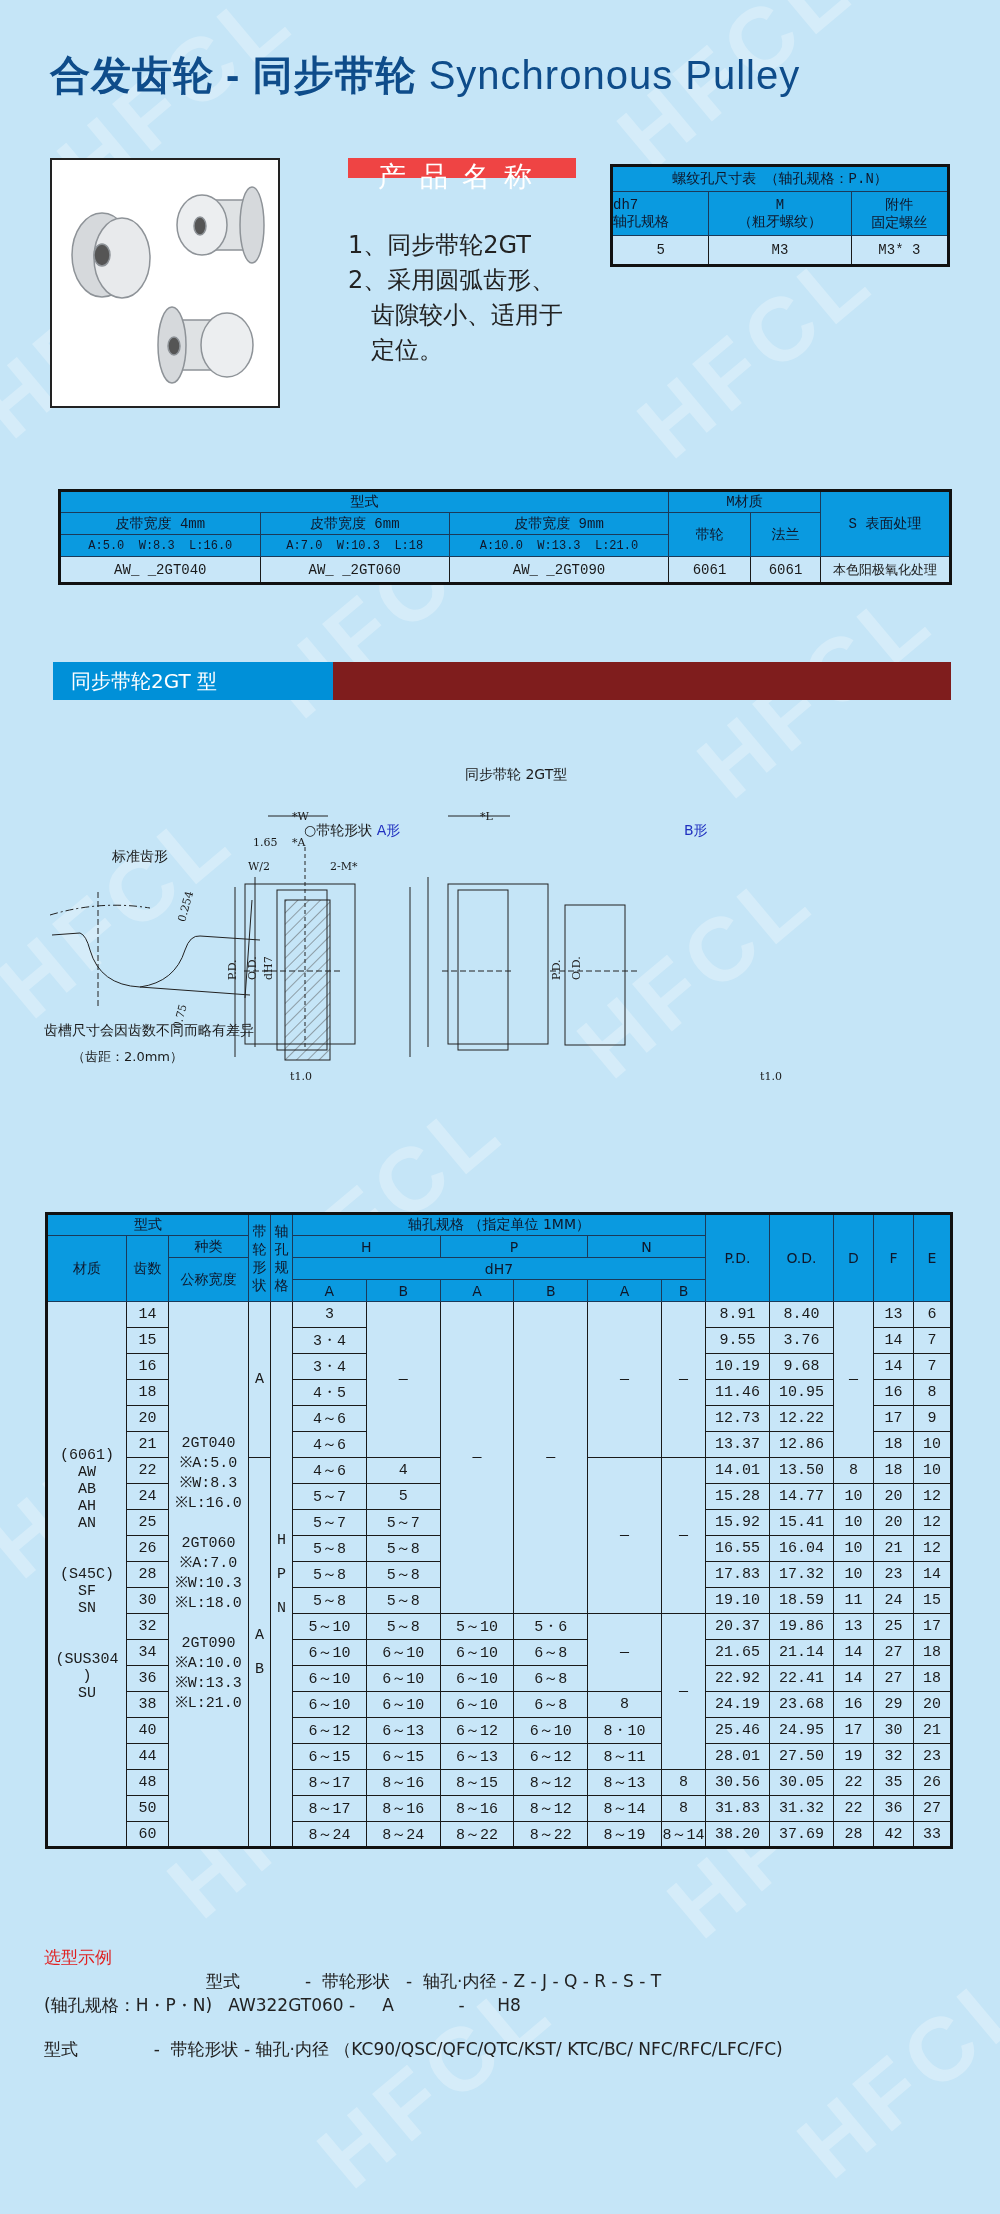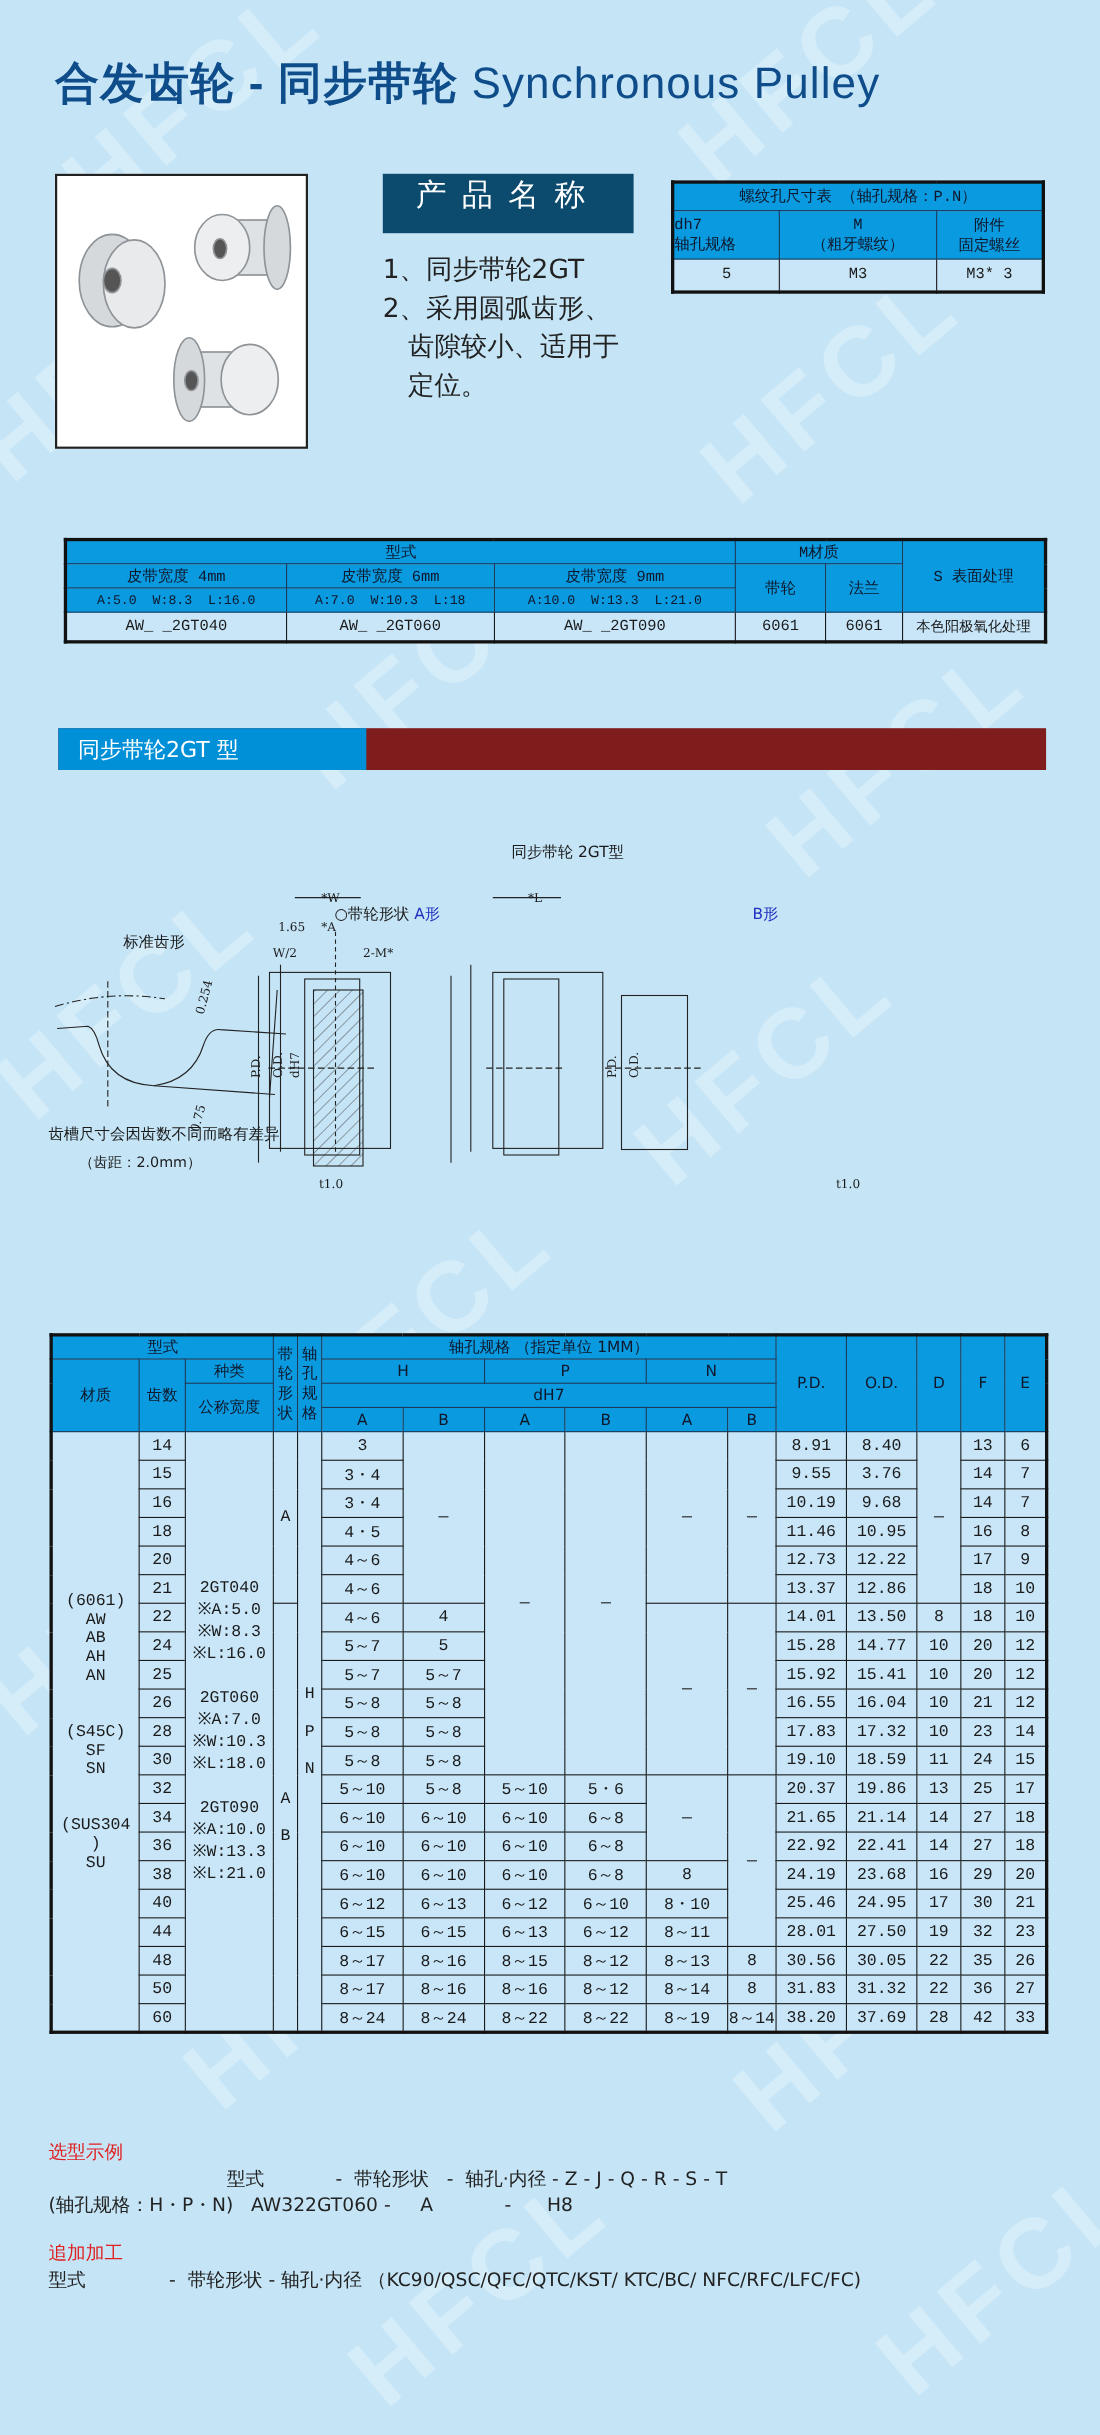--- a/index.html
+++ b/index.html
@@ -1,21 +1,21 @@
 <!DOCTYPE html>
 <html><head>
 <meta charset="utf-8">
 <style>
 *{box-sizing:border-box;margin:0;padding:0}
 body{width:1000px;height:2214px;background:#c5e5f7;font-family:"DejaVu Sans","Liberation Sans",sans-serif;color:#1a1a1a;position:relative;overflow:hidden}
 .wm{position:absolute;font-family:"Liberation Sans",sans-serif;font-weight:bold;font-size:90px;color:rgba(255,255,255,0.28);transform:rotate(-40deg);letter-spacing:8px;pointer-events:none;white-space:nowrap}
 .title{position:absolute;left:50px;top:48px;font-size:40px;color:#0e4c8a;font-weight:bold;font-family:"Liberation Sans",sans-serif;letter-spacing:1px}
 .title .en{font-weight:normal}
 .photo{position:absolute;left:50px;top:158px;width:230px;height:250px;background:#fff;border:2px solid #222}
-.pname{position:absolute;left:348px;top:158px;width:228px;height:54px;background:#0c4a6e;color:#fff;font-size:28px;text-align:center;line-height:38px;letter-spacing:14px}
+.pname{position:absolute;left:348px;top:158px;width:228px;height:20px;background:#ef4444;color:#fff;font-size:28px;text-align:center;line-height:38px;letter-spacing:14px}
 .features{position:absolute;left:348px;top:228px;font-size:24px;line-height:35px;color:#222}
 .features div{white-space:pre}
 table{border-collapse:collapse;position:absolute}
 td,th{border:1.5px solid #1a1a1a;text-align:center;font-family:"Liberation Mono","DejaVu Sans Mono",monospace;font-weight:normal}
 th{background:#0a9ae0;color:#0f172a;border-color:#1a3a5a}
 .t1{left:610px;top:164px;width:340px;font-size:14px;border:3px solid #111}
 .t1 th{height:26px}
 .t1 td{height:30px;background:#c8e6f8}
 .t2{left:58px;top:489px;width:894px;font-size:14px;border:3px solid #111}
 .t2 th{height:22px}
@@ -503,15 +503,14 @@
       </tr>
     </tbody>
 </table>
 
 <div class="notes">
   <div style="height:20px"></div>
   <div class="red">选型示例</div>
   <div class="pre">                              型式            -  带轮形状   -  轴孔·内径 - Z - J - Q - R - S - T</div>
   <div class="pre">(轴孔规格：H・P・N)   AW322GT060 -     A            -      H8</div>
   <div style="height:20px"></div>
-  <div class="red">追加加工</div>
   <div class="pre">型式              -  带轮形状 - 轴孔·内径 （KC90/QSC/QFC/QTC/KST/ KTC/BC/ NFC/RFC/LFC/FC)</div>
 </div>
 
 </body></html>

